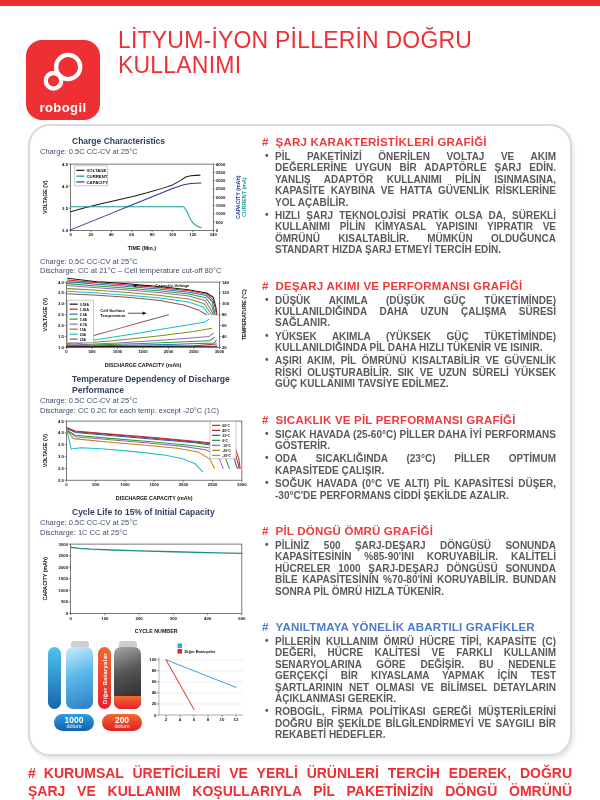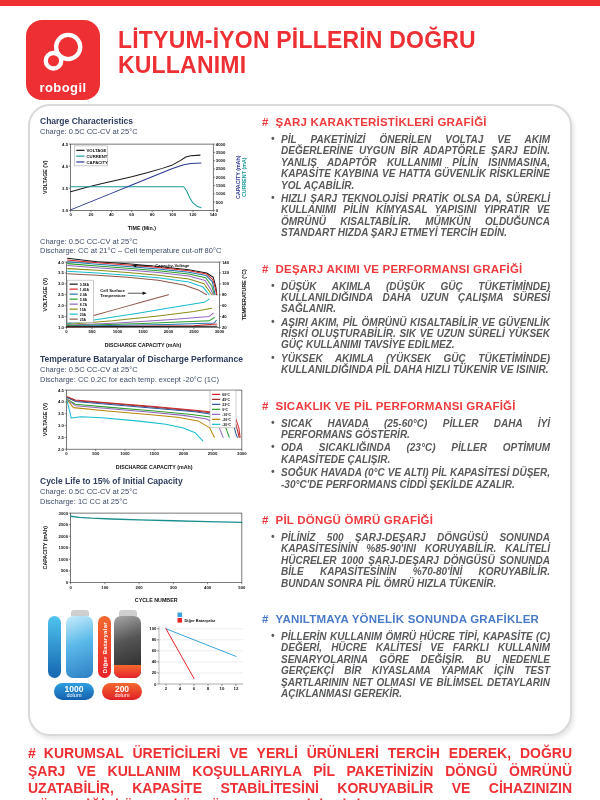--- a/index.html
+++ b/index.html
@@ -1,33 +1,33 @@
 <!DOCTYPE html>
 <html><head>
 <meta charset="utf-8">
 <style>
   html,body{margin:0;padding:0;background:#fff;font-family:"Liberation Sans",sans-serif;}
   .page{position:relative;width:600px;height:800px;background:#fff;overflow:hidden;}
   .top-bar{height:6px;background:#ee2f34;}
   header{display:flex;align-items:flex-start;gap:18px;padding:14px 20px 0 26px;}
-  .logo{width:74px;height:80px;background:#ee2f34;border-radius:16px;display:flex;flex-direction:column;align-items:center;justify-content:flex-end;padding-bottom:5px;box-sizing:border-box;flex:none;}
+  .logo{width:74px;height:80px;background:#ee2f34;border-radius:16px;display:flex;flex-direction:column;align-items:center;justify-content:flex-end;padding-bottom:5px;box-sizing:border-box;flex:none;margin-top:20px;}
   .logo svg{margin-bottom:2px;}
   .logo-text{color:#fff;font-size:13px;font-weight:600;letter-spacing:.4px;}
-  h1{color:#ee2f34;font-size:23px;font-weight:700;line-height:1.1;margin:8px 0 0;letter-spacing:.2px;}
+  h1{color:#ee2f34;font-size:23px;font-weight:400;line-height:1.1;margin:8px 0 0;letter-spacing:.2px;}
   .card{position:relative;margin:4px 0 0 28px;width:544px;height:632px;border:2px solid #d9d9d9;border-radius:22px;box-shadow:2px 3px 4px rgba(0,0,0,.10);display:flex;padding:8px 8px 4px 10px;box-sizing:border-box;gap:4px;background:#fff;}
   .col-left{width:210px;flex:none;padding-top:2px;}
   .col-right{flex:1;min-width:0;padding:2px 6px 0 8px;}
   .chart-block{margin-bottom:5px;}
-  .chart-title{font-size:8.5px;font-weight:700;color:#2e3d5e;line-height:1.3;}
+  .chart-title{font-size:8.5px;font-weight:700;color:#2e3d5e;line-height:1.3;margin-left:32px;}
   .chart-sub{font-size:7.5px;color:#3f4d6b;line-height:1.3;}
   .chart-canvas{position:relative;margin-top:1px;}
   .sec{margin-bottom:24px;}
   .sec-head{font-size:11.5px;font-weight:800;color:#ef3a3d;letter-spacing:.2px;margin-bottom:3px;display:flex;gap:7px;}
   .sec-head.blue{color:#4a7bc8;}
-  .sec ul{margin:6px;padding:0;list-style:none;font-style:italic;}
+  .sec ul{margin:0;padding:0;list-style:none;}
   .sec li{font-size:10px;font-weight:700;color:#58595b;text-align:justify;line-height:1.14;padding-left:13px;position:relative;margin-bottom:2px;}
   .sec li::before{content:"\2022";position:absolute;left:3px;top:-1px;color:#58595b;}
   .footer{margin:9px 28px 0;width:544px;box-sizing:border-box;color:#ee2f34;font-size:14px;font-weight:800;line-height:1.26;text-align:justify;}
   .footer .hash{margin-right:8px;}
   
   .battery-zone{position:relative;height:104px;margin-top:6px;}
   .slim-pill{position:absolute;left:8px;top:7px;width:13px;height:62px;border-radius:7px;background:linear-gradient(180deg,#4fc3ee,#1565b0);}
   .bat{position:absolute;top:1px;width:27px;}
   .bat .cap{width:18px;height:6px;background:#cfcfcf;border-radius:3px 3px 0 0;margin:0 auto;}
   .bat .body{position:relative;width:27px;height:62px;border-radius:7px;overflow:hidden;}
@@ -222,21 +222,21 @@
               <polygon points="91,8.620000000000001 94.5,6.820000000000001 94.5,10.420000000000002" fill="#111"></polygon>
               <text x="59" y="34.44" text-anchor="start" font-size="4.2" fill="#111" font-weight="bold" font-family="&quot;Liberation Sans&quot;,sans-serif">Cell Surface</text>
               <text x="59" y="39.64" text-anchor="start" font-size="4.2" fill="#111" font-weight="bold" font-family="&quot;Liberation Sans&quot;,sans-serif">Temperature</text>
               <line x1="86.2" x2="104.2" y1="35.54" y2="35.54" stroke="#111" stroke-width="0.7"></line>
               <polygon points="104.2,35.54 100.7,33.74 100.7,37.339999999999996" fill="#111"></polygon>
             </svg>
           </div>
       </div>
 
       <div class="chart-block">
-        <div class="chart-title">Temperature Bataryalar of Discharge Performance</div>
+        <div class="chart-title">Temperature Dependency of Discharge Performance</div>
         <div class="chart-sub">Charge: 0.5C CC-CV at 25°C</div>
         <div class="chart-sub">Discharge: CC 0.2C for each temp. except -20°C (1C)</div>
         <div class="chart-canvas">
             <svg viewBox="0 0 206 84" width="100%" style="display: block;">
               <rect x="26" y="5" width="172" height="58" fill="none" stroke="#444" stroke-width="0.7"></rect>
               <line x1="26" x2="26" y1="63" y2="64.8" stroke="#444" stroke-width="0.6"></line>
               <text x="26" y="69" text-anchor="middle" font-size="4.2" fill="#111" font-weight="bold" font-family="&quot;Liberation Sans&quot;,sans-serif">0</text>
               <line x1="54.666666666666664" x2="54.666666666666664" y1="63" y2="64.8" stroke="#444" stroke-width="0.6"></line>
               <text x="54.666666666666664" y="69" text-anchor="middle" font-size="4.2" fill="#111" font-weight="bold" font-family="&quot;Liberation Sans&quot;,sans-serif">500</text>
               <line x1="83.33333333333333" x2="83.33333333333333" y1="63" y2="64.8" stroke="#444" stroke-width="0.6"></line>
@@ -409,22 +409,22 @@
             <li>HIZLI ŞARJ TEKNOLOJİSİ PRATİK OLSA DA, SÜREKLİ KULLANIMI PİLİN KİMYASAL YAPISINI YIPRATIR VE ÖMRÜNÜ KISALTABİLİR. MÜMKÜN OLDUĞUNCA STANDART HIZDA ŞARJ ETMEYİ TERCİH EDİN.</li>
           </ul>
         </div>
         <div class="sec">
           <div class="sec-head">
             <span>#</span>
             <span>DEŞARJ AKIMI VE PERFORMANSI GRAFİĞİ</span>
           </div>
           <ul>
             <li>DÜŞÜK AKIMLA (DÜŞÜK GÜÇ TÜKETİMİNDE) KULLANILDIĞINDA DAHA UZUN ÇALIŞMA SÜRESİ SAĞLANIR.</li>
+            <li>YÜKSEK AKIMLA (YÜKSEK GÜÇ TÜKETİMİNDE) KULLANILDIĞINDA PİL DAHA HIZLI TÜKENİR VE ISINIR.</li>
             <li>AŞIRI AKIM, PİL ÖMRÜNÜ KISALTABİLİR VE GÜVENLİK RİSKİ OLUŞTURABİLİR. SIK VE UZUN SÜRELİ YÜKSEK GÜÇ KULLANIMI TAVSİYE EDİLMEZ.</li>
-            <li>YÜKSEK AKIMLA (YÜKSEK GÜÇ TÜKETİMİNDE) KULLANILDIĞINDA PİL DAHA HIZLI TÜKENİR VE ISINIR.</li>
           </ul>
         </div>
         <div class="sec">
           <div class="sec-head">
             <span>#</span>
             <span>SICAKLIK VE PİL PERFORMANSI GRAFİĞİ</span>
           </div>
           <ul>
             <li>SICAK HAVADA (25-60°C) PİLLER DAHA İYİ PERFORMANS GÖSTERİR.</li>
             <li>ODA SICAKLIĞINDA (23°C) PİLLER OPTİMUM KAPASİTEDE ÇALIŞIR.</li>
@@ -436,23 +436,24 @@
             <span>#</span>
             <span>PİL DÖNGÜ ÖMRÜ GRAFİĞİ</span>
           </div>
           <ul>
             <li>PİLİNİZ 500 ŞARJ-DEŞARJ DÖNGÜSÜ SONUNDA KAPASİTESİNİN %85-90'INI KORUYABİLİR. KALİTELİ HÜCRELER 1000 ŞARJ-DEŞARJ DÖNGÜSÜ SONUNDA BİLE KAPASİTESİNİN %70-80'İNİ KORUYABİLİR. BUNDAN SONRA PİL ÖMRÜ HIZLA TÜKENİR.</li>
           </ul>
         </div>
         <div class="sec">
           <div class="sec-head blue">
             <span>#</span>
-            <span>YANILTMAYA YÖNELİK SONUNDA GRAFİKLER</span>
+            <span>YANILTMAYA YÖNELİK ABARTILI GRAFİKLER</span>
           </div>
           <ul>
             <li>PİLLERİN KULLANIM ÖMRÜ HÜCRE TİPİ, KAPASİTE (C) DEĞERİ, HÜCRE KALİTESİ VE FARKLI KULLANIM SENARYOLARINA GÖRE DEĞİŞİR. BU NEDENLE GERÇEKÇİ BİR KIYASLAMA YAPMAK İÇİN TEST ŞARTLARININ NET OLMASI VE BİLİMSEL DETAYLARIN AÇIKLANMASI GEREKİR.</li>
+            <li>ROBOGİL, FİRMA POLİTİKASI GEREĞİ MÜŞTERİLERİNİ DOĞRU BİR ŞEKİLDE BİLGİLENDİRMEYİ VE SAYGILI BİR REKABETİ HEDEFLER.</li>
           </ul>
         </div>
       </div>
   </div>
 
   <p class="footer"><span class="hash">#</span><span>KURUMSAL ÜRETİCİLERİ VE YERLİ ÜRÜNLERİ TERCİH EDEREK, DOĞRU ŞARJ VE KULLANIM KOŞULLARIYLA PİL PAKETİNİZİN DÖNGÜ ÖMRÜNÜ UZATABİLİR, KAPASİTE STABİLİTESİNİ KORUYABİLİR VE CİHAZINIZIN GÜVENLİĞİNİ ÖNEMLİ ÖLÇÜDE ARTIRABİLİRSİNİZ!</span></p>
 </div>
 
 </body></html>

